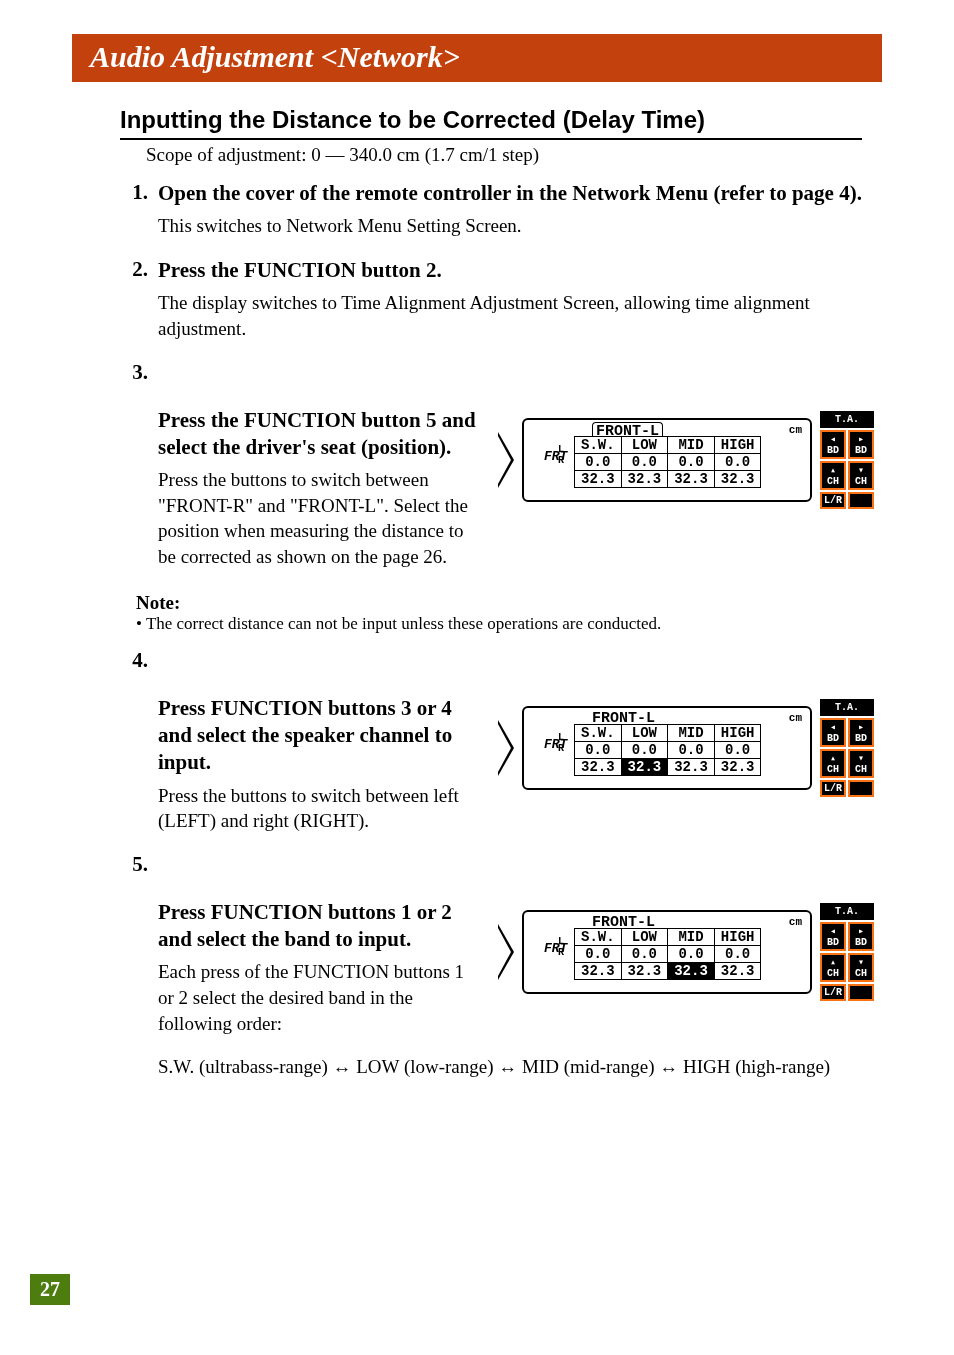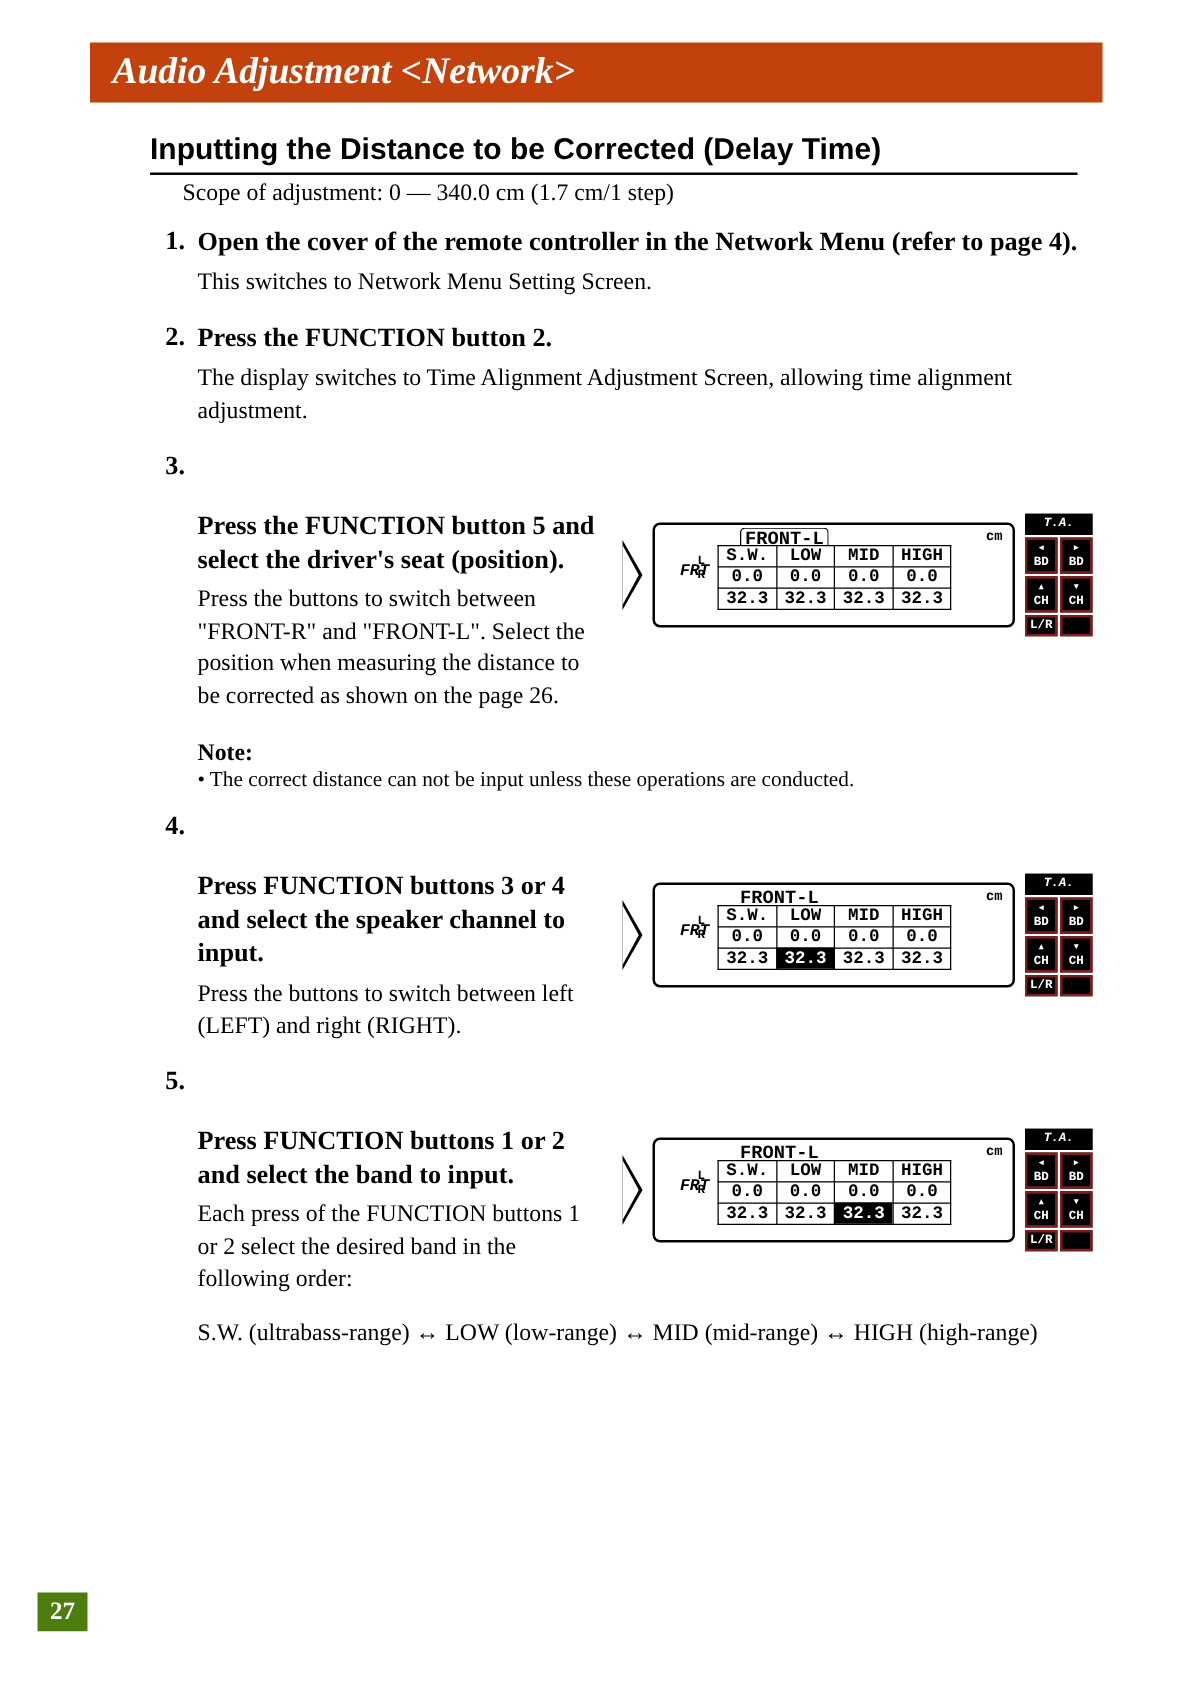--- a/index.html
+++ b/index.html
@@ -60,21 +60,21 @@
     line-height: 1.35;
   }
   .step-row {
     display: flex;
     gap: 20px;
     align-items: flex-start;
     margin-top: 47px;
   }
   .step-text-col { flex: 0 0 320px; }
   .disp-col { flex: 1; padding-top: 4px; }
-  .note-block { margin-left: 38px; margin-top: 22px; margin-bottom: 14px; }
+  .note-block { margin-left: 16px; margin-top: 22px; margin-bottom: 14px; }
   .note-label { font-weight: bold; font-size: 19px; }
   .note-bullet { font-size: 17px; margin-left: 0; }
   .band-flow {
     font-size: 19px;
     margin-left: 38px;
     margin-top: 18px;
     line-height: 1.4;
   }
   .pgnum {
     position: absolute;
@@ -167,24 +167,23 @@
     font-size: 10px;
     font-weight: bold;
   }
   .side-btn-box .hdr {
     grid-column: 1 / span 2;
     border: 2px solid #000;
     background: #000;
     color: #fff;
     text-align: center;
     padding: 1px 4px;
-    font-style: italic;
   }
   .side-btn-box .cell {
-    border: 2px solid #7f1d1d;
+    border: 2px solid #f97316;
     background: #000;
     color: #fff;
     text-align: center;
     padding: 1px 2px;
     min-width: 26px;
   }
 </style>
 </head>
 <body>
 

